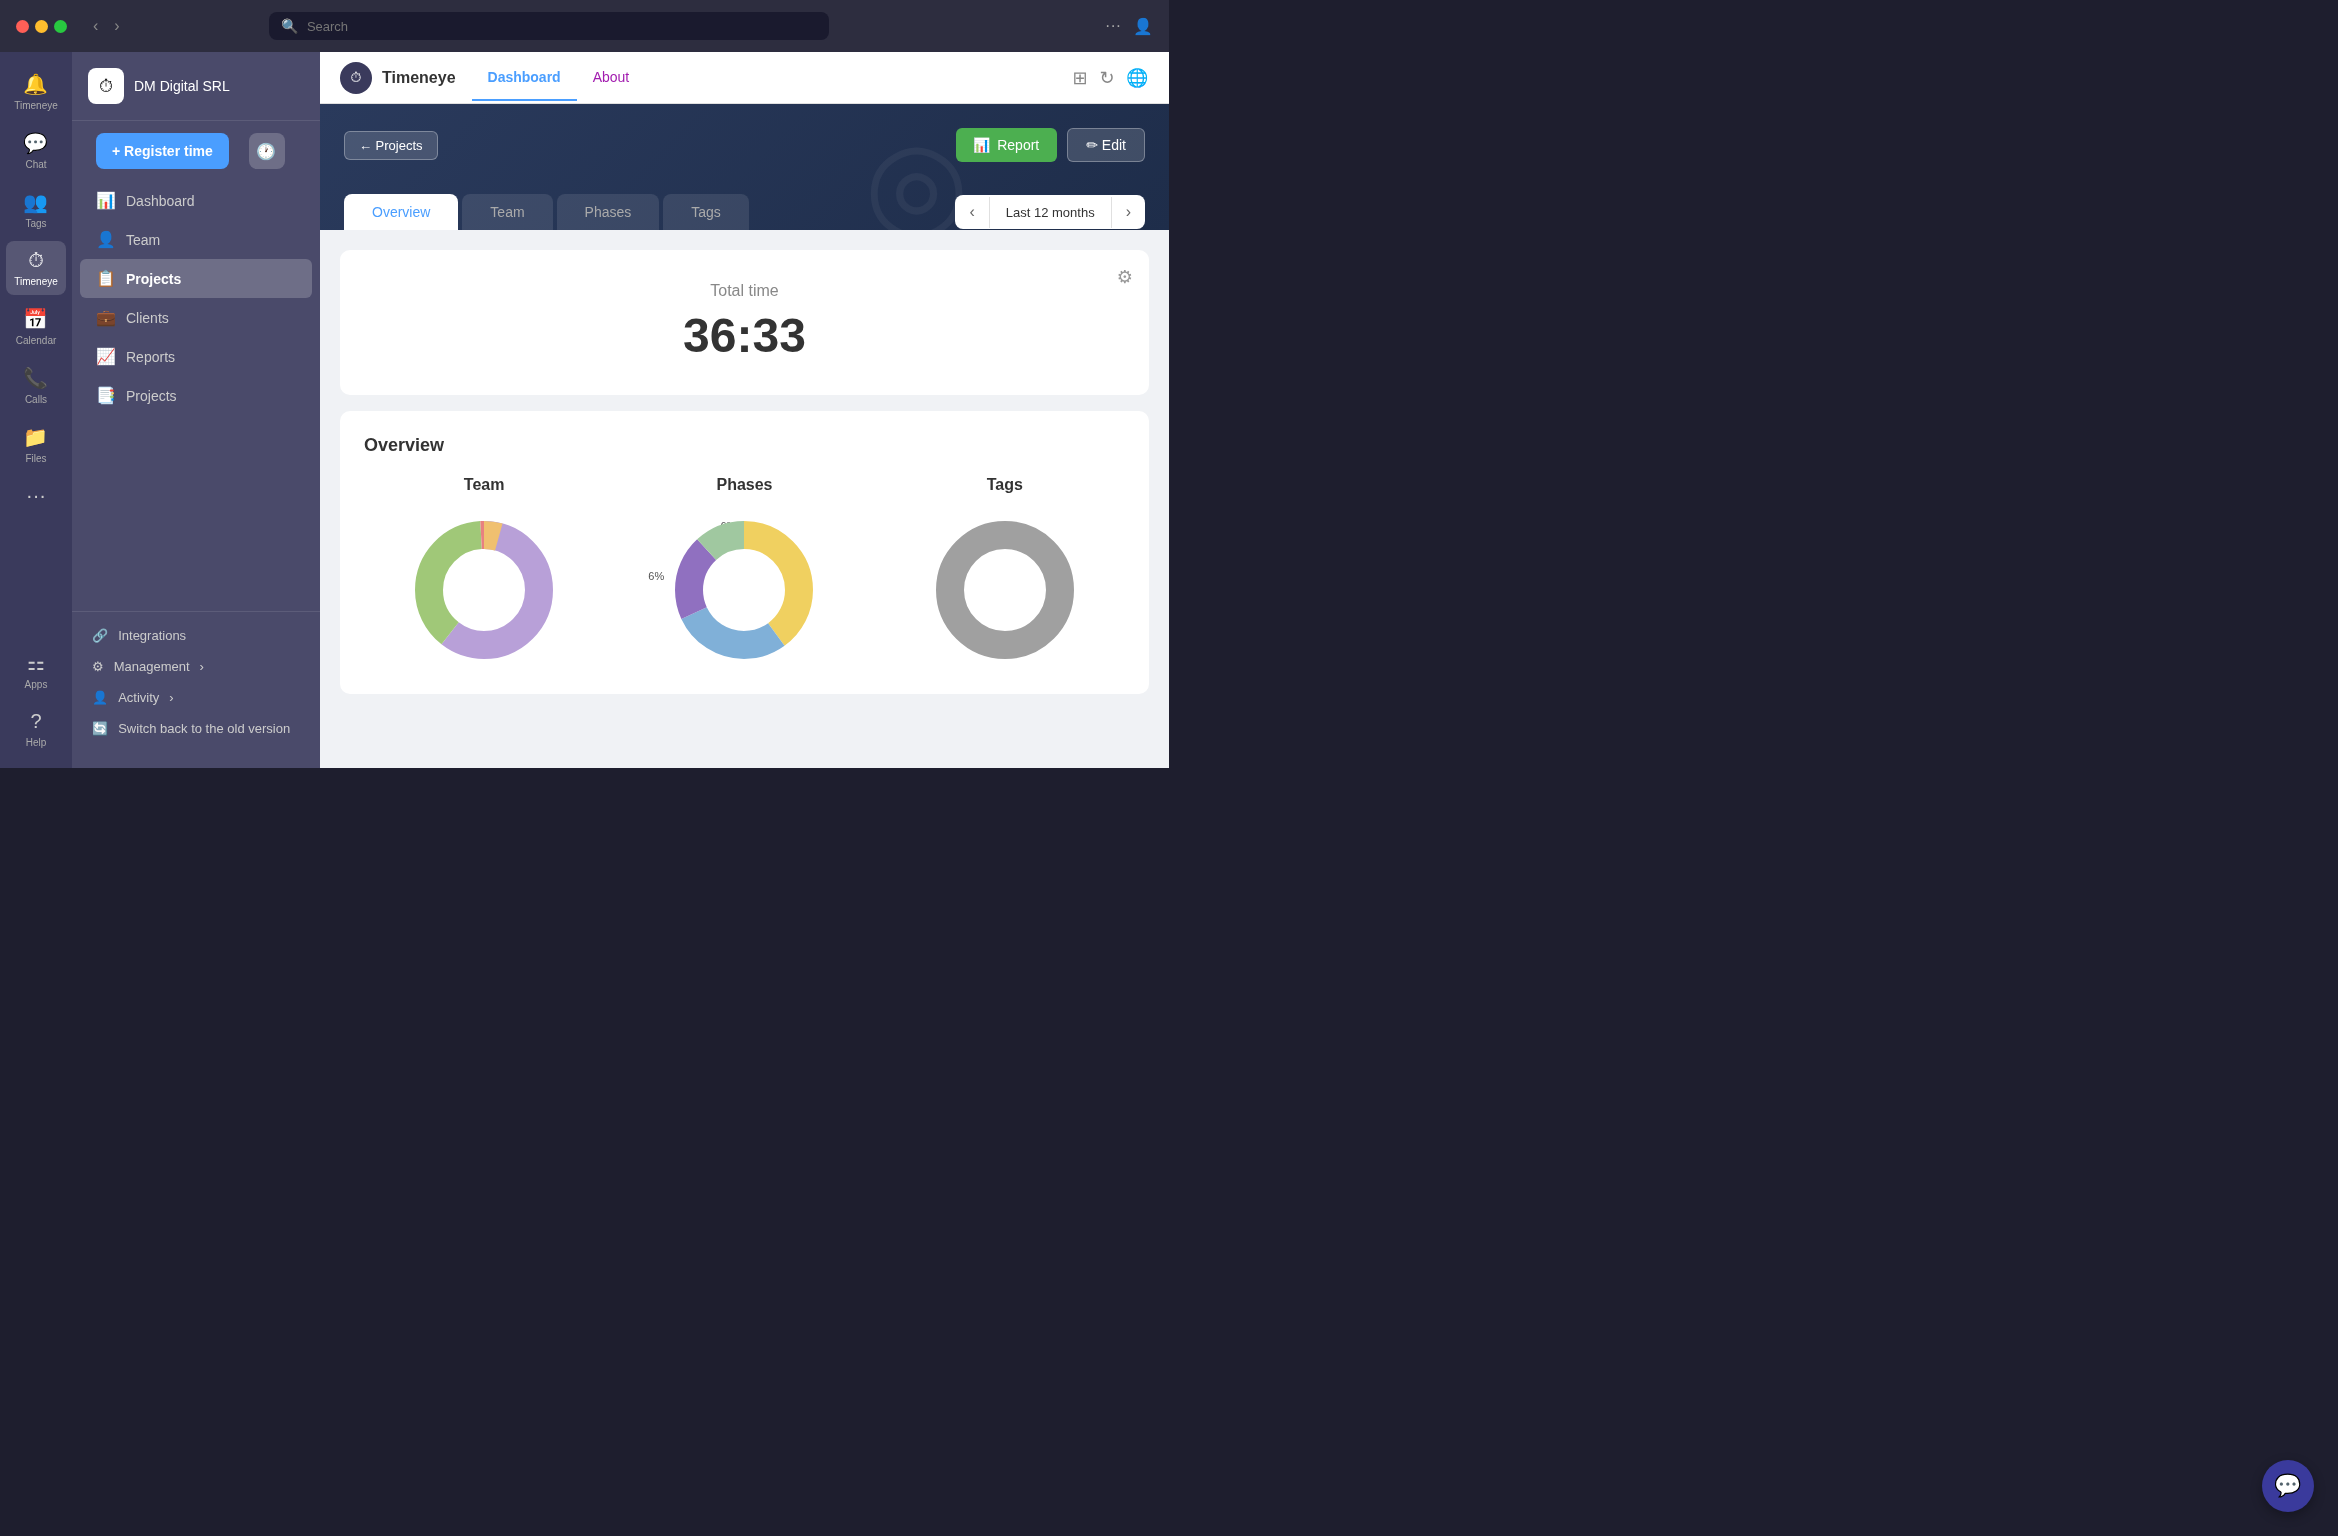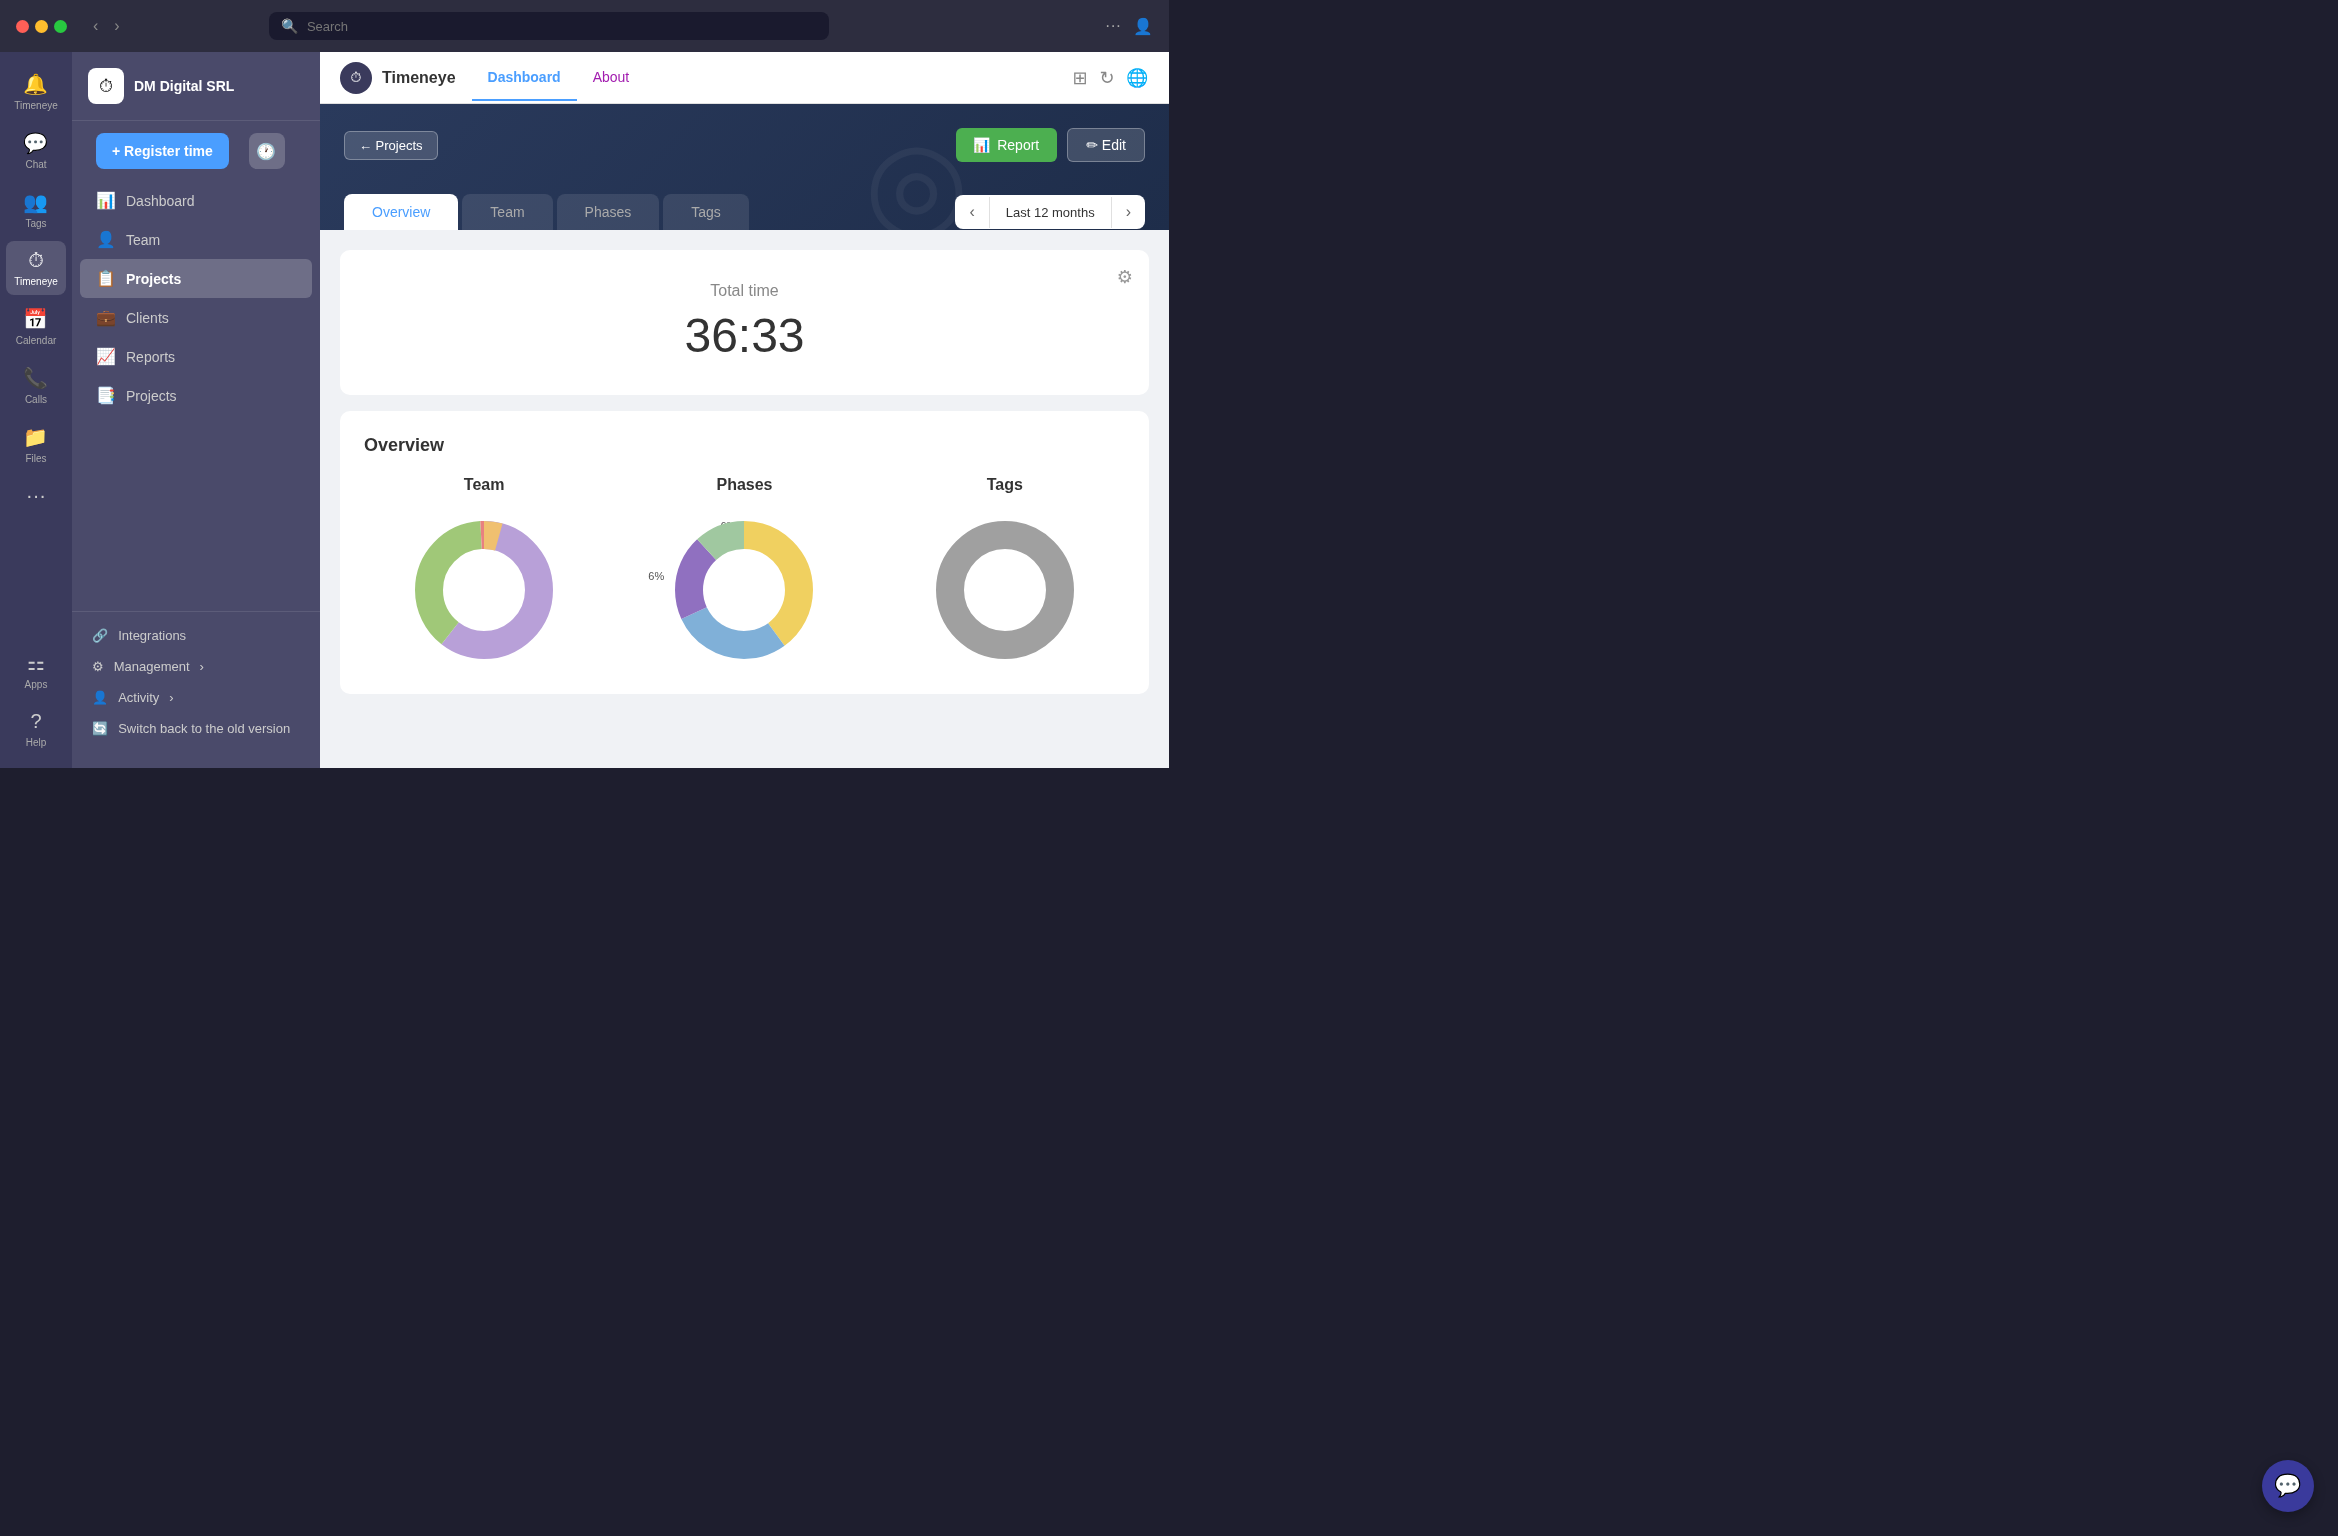--- a/index.html
+++ b/index.html
@@ -95,21 +95,21 @@
     .sidebar-logo {
       width: 36px;
       height: 36px;
       background: #fff;
       border-radius: 8px;
       display: flex;
       align-items: center;
       justify-content: center;
       font-size: 18px;
     }
-    .sidebar-company { color: #fff; font-weight: 700; font-size: 14px; }
+    .sidebar-company { color: #fff; font-weight: 400; font-size: 14px; }
     .register-btn {
       background: #4a9eff;
       color: #fff;
       border: none;
       border-radius: 8px;
       padding: 10px 16px;
       display: flex;
       align-items: center;
       gap: 8px;
       font-size: 14px;
@@ -282,21 +282,21 @@
     .total-time-card {
       background: #fff;
       border-radius: 10px;
       padding: 32px;
       margin-bottom: 16px;
       position: relative;
       text-align: center;
     }
     .gear-icon-btn { position: absolute; top: 16px; right: 16px; background: none; border: none; color: #999; font-size: 18px; cursor: pointer; }
     .total-time-label { color: #888; font-size: 16px; margin-bottom: 8px; }
-    .total-time-value { color: #333; font-size: 48px; font-weight: 400; }
+    .total-time-value { color: #333; font-size: 48px; font-weight: 700; }
 
     
     .overview-section {
       background: #fff;
       border-radius: 10px;
       padding: 24px;
     }
     .overview-title { font-size: 18px; font-weight: 600; color: #333; margin-bottom: 20px; }
     .overview-charts { display: flex; gap: 20px; }
     .chart-card { flex: 1; text-align: center; }

